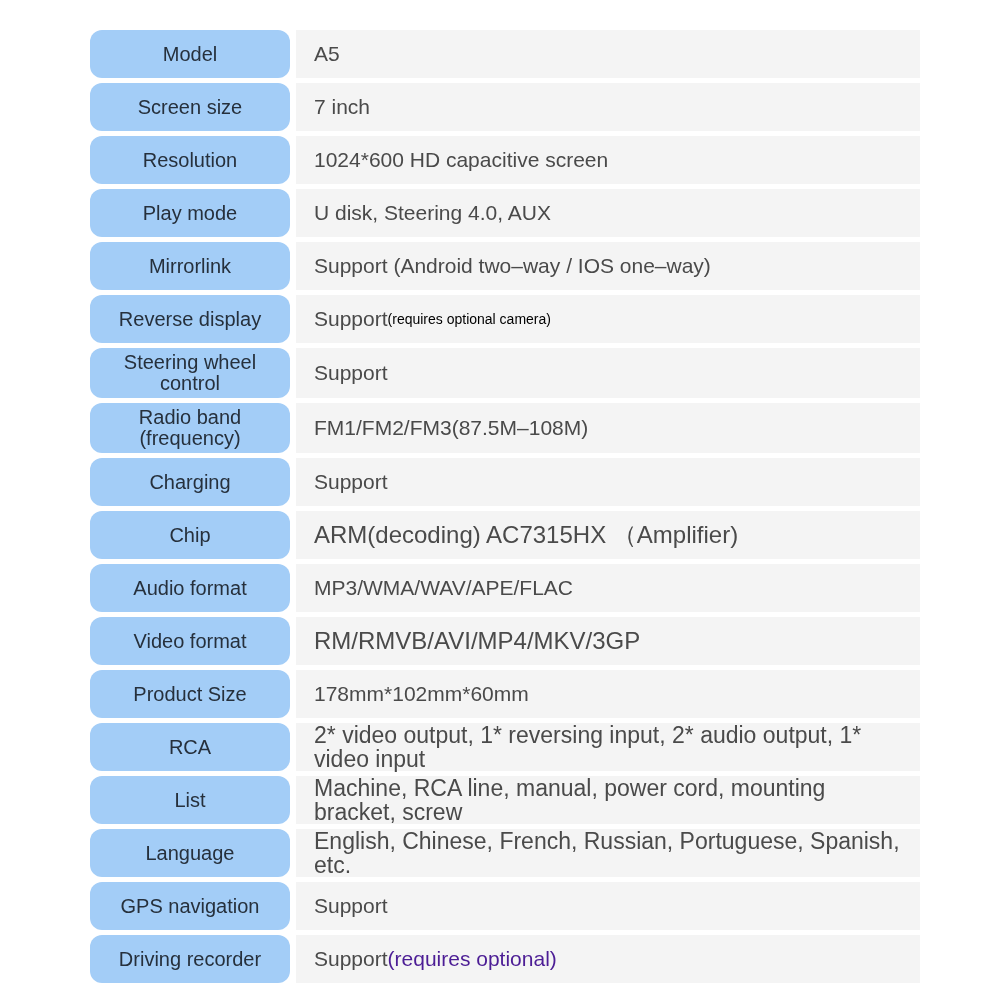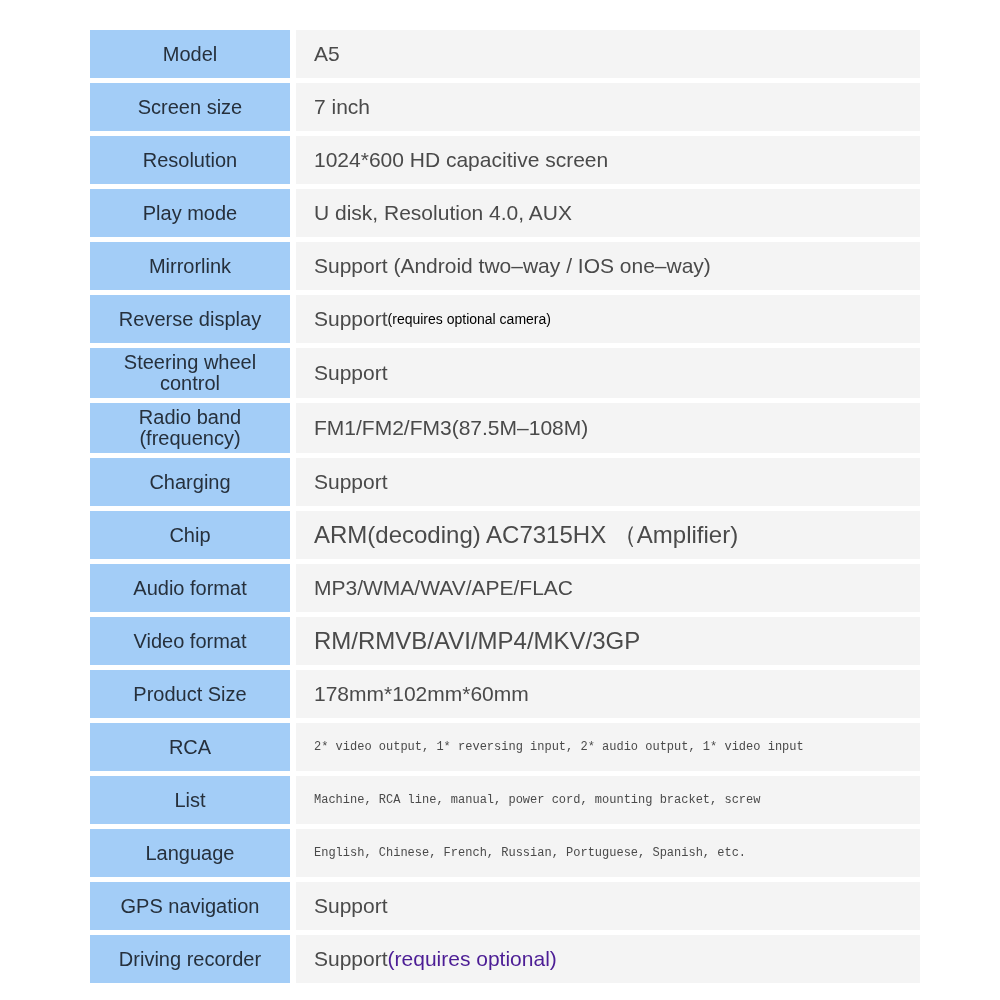--- a/index.html
+++ b/index.html
@@ -34,20 +34,21 @@
     background: #a3cdf7;
     color: #26303c;
     display: flex;
     align-items: center;
     justify-content: center;
     text-align: center;
     font-size: 20px;
     line-height: 21px;
     box-sizing: border-box;
     padding: 2px 4px;
+    border-radius: 12px;
   }
 
   .spec-value {
     flex: 1 1 auto;
     margin-left: 6px;
     background: #f4f4f4;
     color: #4a4a4a;
     display: flex;
     align-items: center;
     box-sizing: border-box;
@@ -56,21 +57,21 @@
     line-height: 24px;
   }
 
   
   .h-std  { height: 48px; }
   .h-tall { height: 50px; }
 
   
   .v-lg   { font-size: 21px; }
   .v-md   { font-size: 24px; }
-  .v-sm   { font-size: 12px; font-family: Liberation Mono, monospace; }
+  .v-sm   { font-size: 23px; }
 
   .note-sm {
     color: #000000;
     font-size: 14px;
     line-height: 16px;
   }
   .note-lg {
     color: #4c1d95;
     font-size: 21px;
     line-height: 24px;
@@ -96,21 +97,21 @@
     <div class="spec-value h-std v-lg">7 inch</div>
   </div>
 
   <div class="spec-row">
     <div class="spec-label h-std">Resolution</div>
     <div class="spec-value h-std v-lg">1024*600 HD capacitive screen</div>
   </div>
 
   <div class="spec-row">
     <div class="spec-label h-std">Play mode</div>
-    <div class="spec-value h-std v-lg">U disk, Resolution 4.0, AUX</div>
+    <div class="spec-value h-std v-lg">U disk, Steering 4.0, AUX</div>
   </div>
 
   <div class="spec-row">
     <div class="spec-label h-std">Mirrorlink</div>
     <div class="spec-value h-std v-lg">Support (Android two–way / IOS one–way)</div>
   </div>
 
   <div class="spec-row">
     <div class="spec-label h-std">Reverse display</div>
     <div class="spec-value h-std v-lg">

